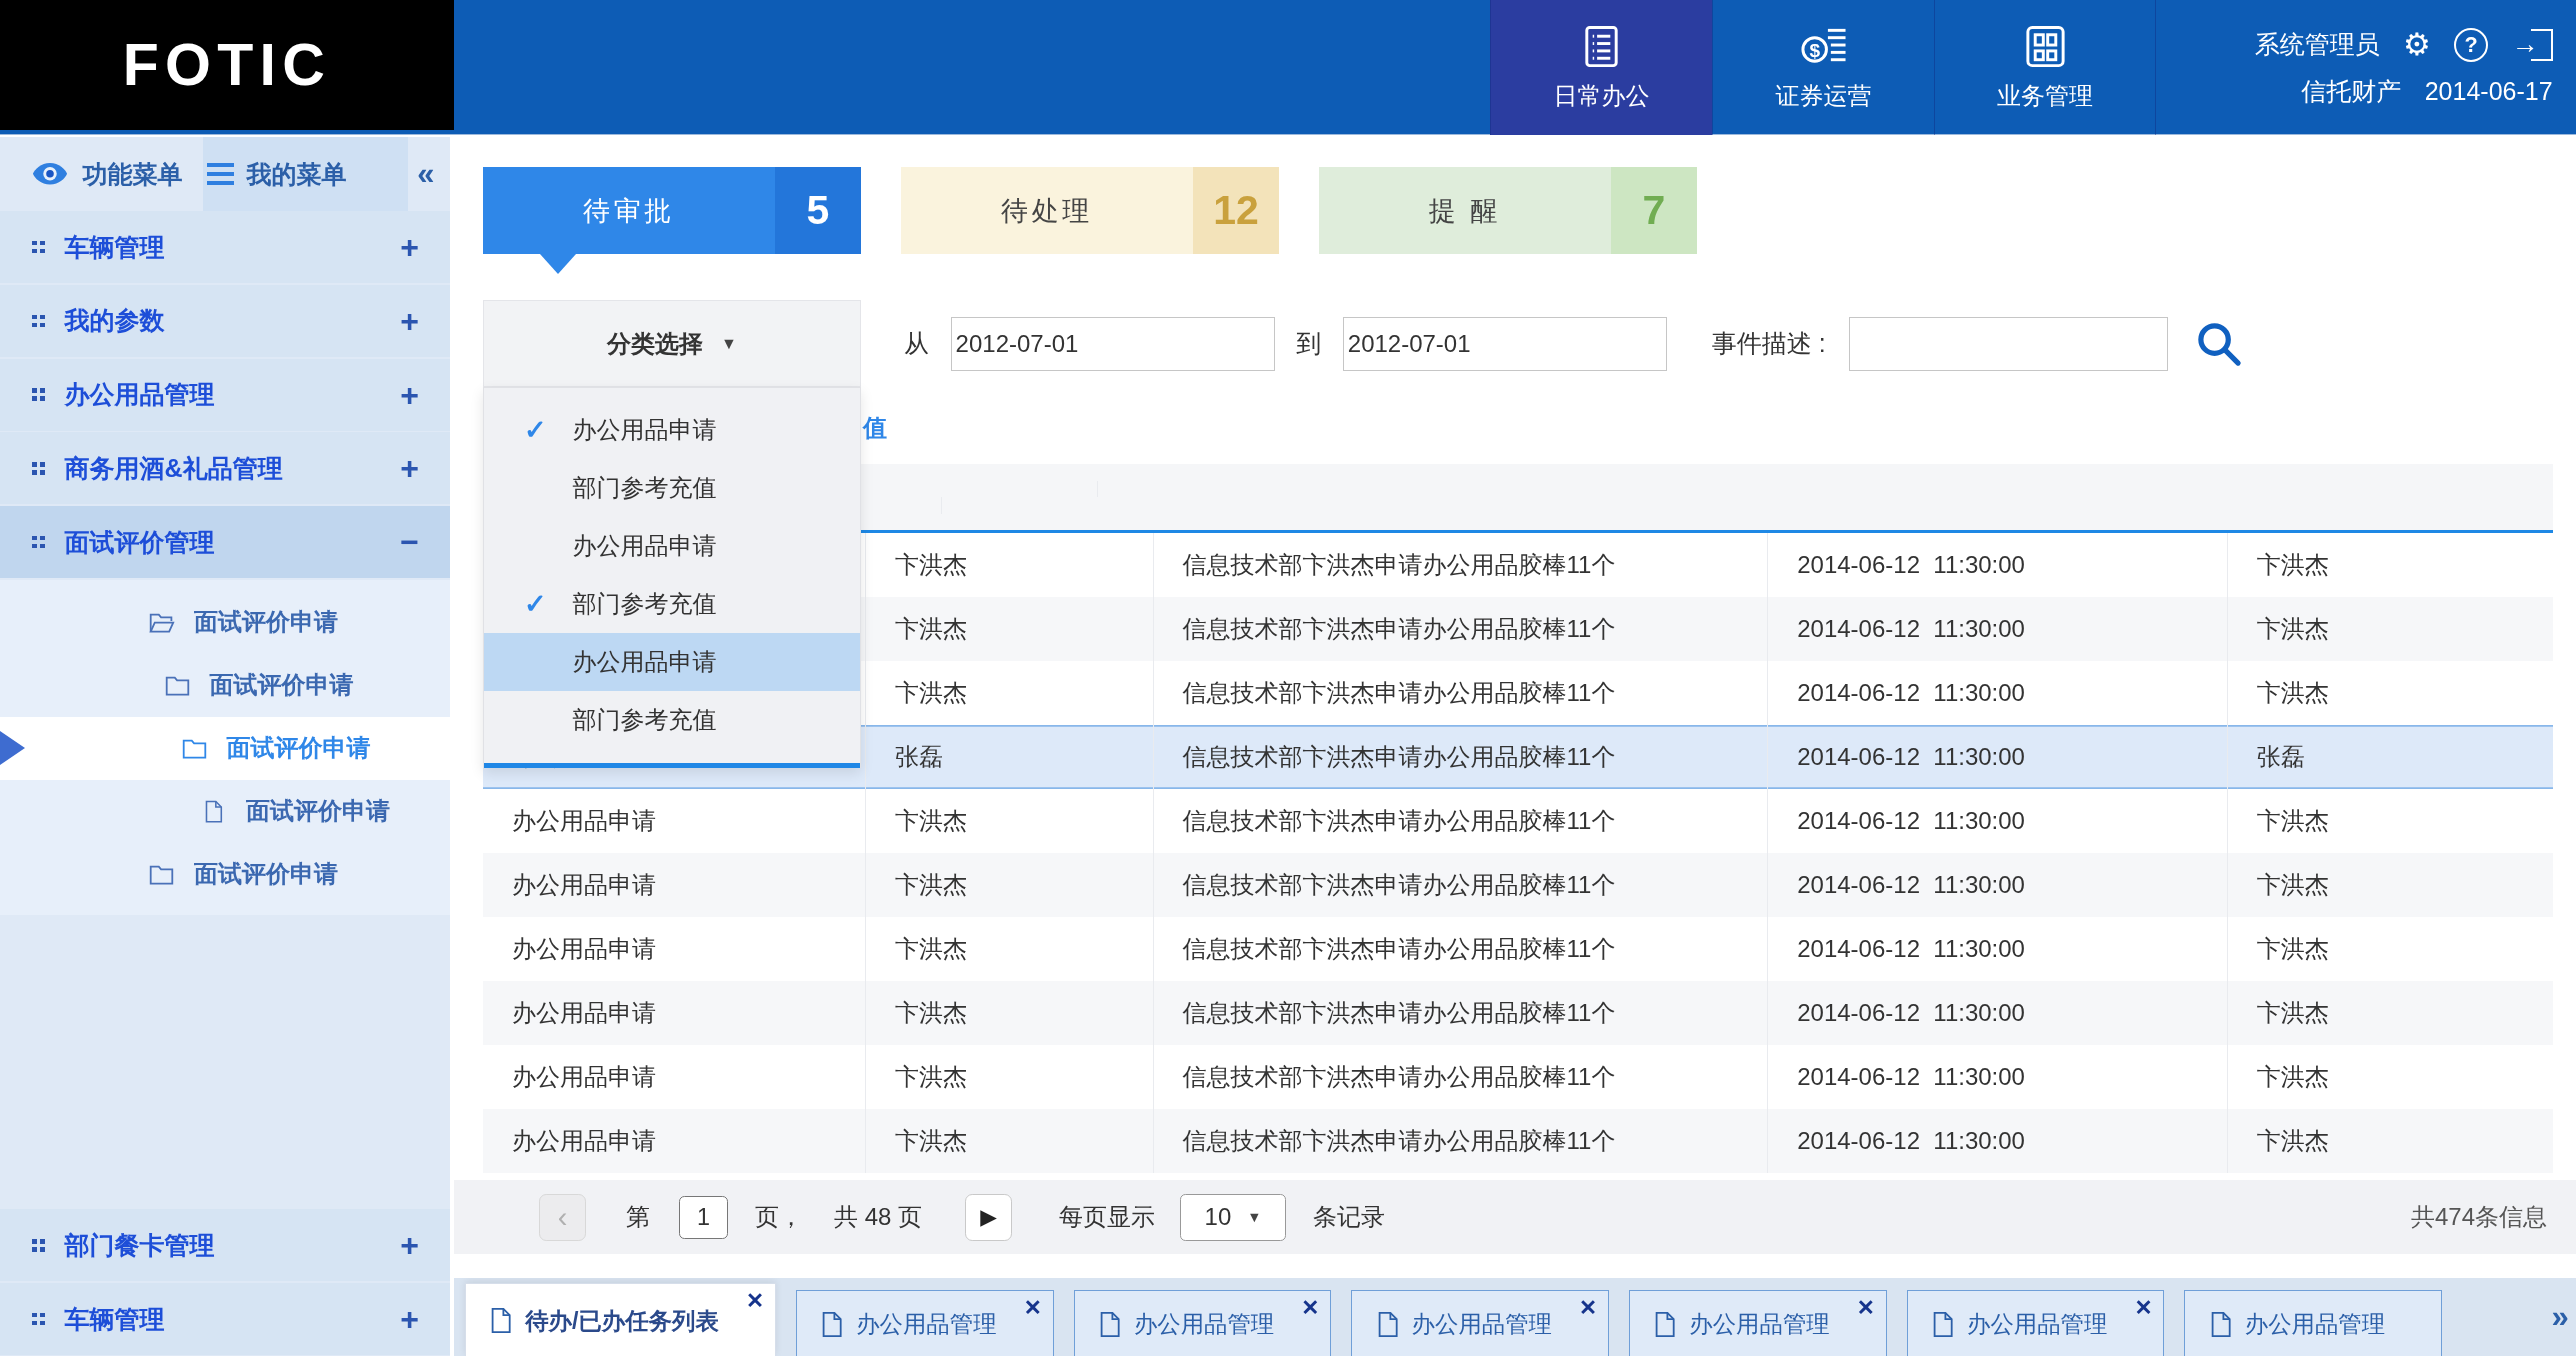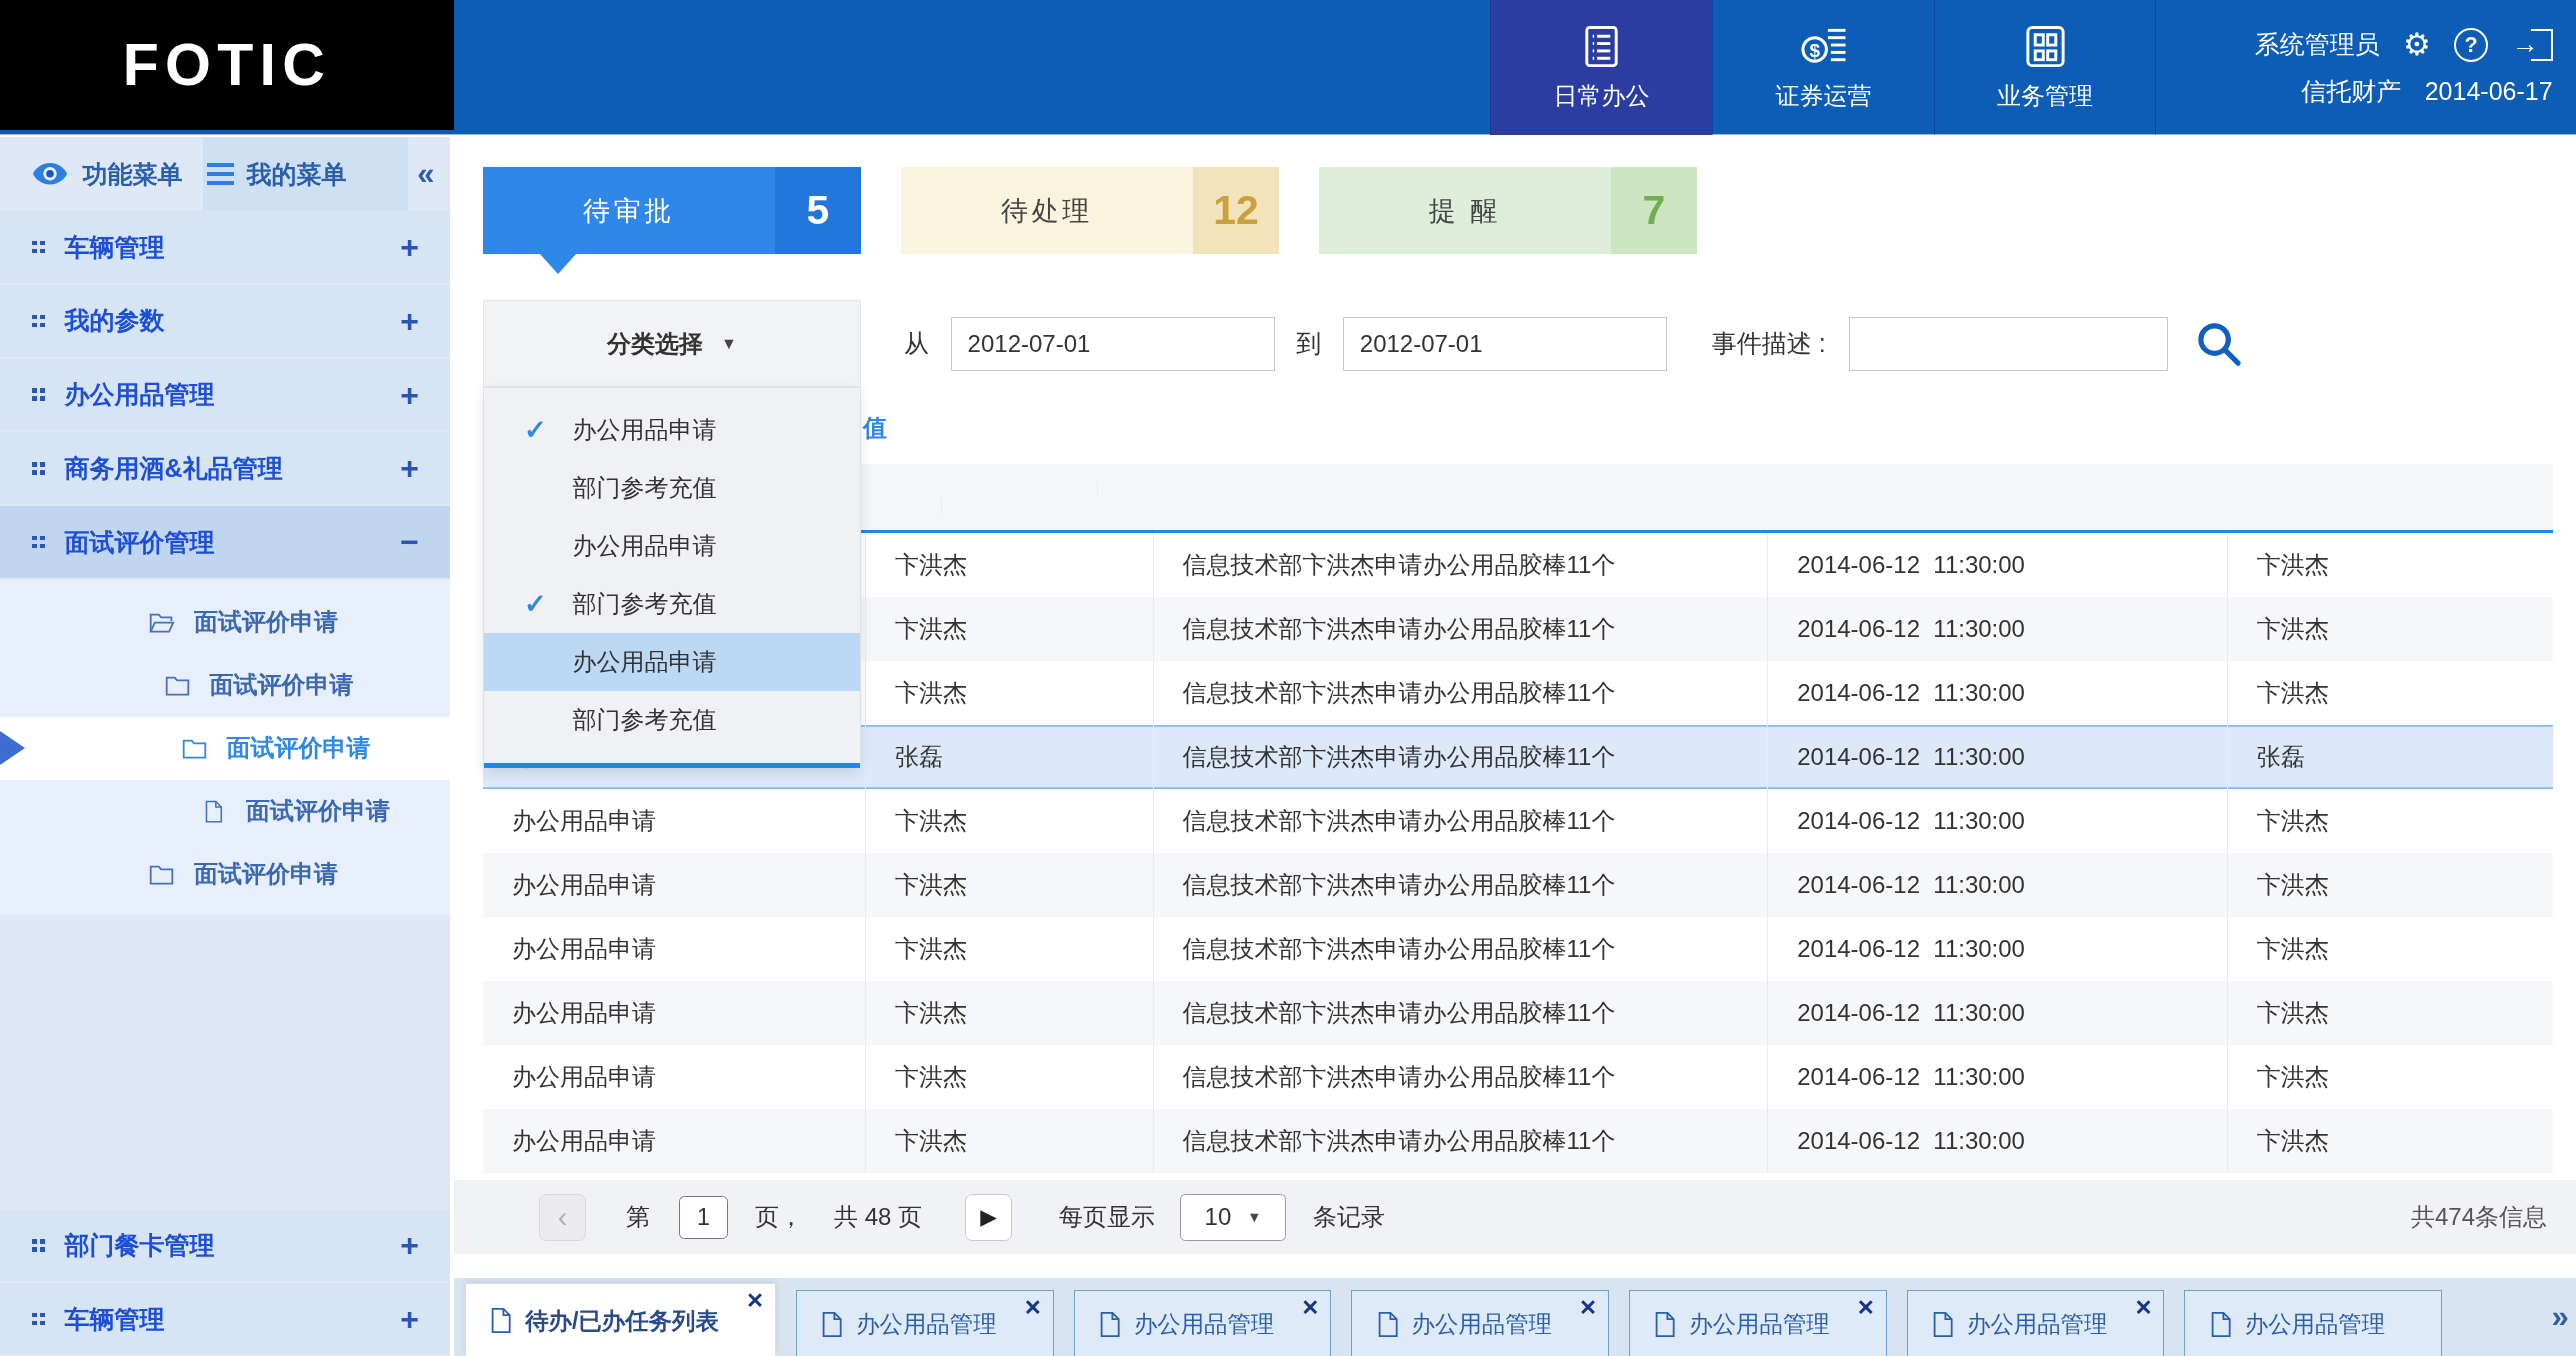--- a/index.html
+++ b/index.html
@@ -65,21 +65,21 @@
   .card.remind .clabel{background:#dfeddb;color:#444;}
   .card.remind .ccount{background:#cde6c2;color:#71ad52;}
   .card-pointer{position:absolute;left:86px;top:117px;border-left:18px solid transparent;border-right:18px solid transparent;border-top:20px solid #2f87e8;}
 
   .filter-row{position:absolute;left:0;top:163px;right:0;height:87px;}
   .cat-panel{position:absolute;left:29px;top:0;width:378px;height:87px;background:#f2f3f5;border:0.9px solid #e4e5e9;
     display:flex;align-items:center;justify-content:center;gap:18px;font-size:24px;font-weight:bold;color:#333;cursor:pointer;}
   .caret{font-size:16px;color:#444;}
   .date-group{position:absolute;left:450px;top:0;height:87px;display:flex;align-items:center;gap:21.6px;}
   .flabel{font-size:25px;color:#333;}
-  .finput{width:324px;height:54px;border:0.9px solid #c6c6c6;background:#fff;font-size:24px;color:#333;padding:0 16px;
+  .finput{width:324px;height:54px;border:0.9px solid #c6c6c6;background:#fff;font-size:24px;color:#333;padding:0 4px;
     font-family:"Liberation Sans",sans-serif;}
   .finput.desc{width:319px;margin-left:1.8px;}
   .search-btn{width:47px;height:47px;margin-left:5.4px;cursor:pointer;}
 
   .link-fragment{position:absolute;left:409px;top:275px;font-size:24px;color:#2f87e8;font-weight:bold;cursor:pointer;}
 
   .table{position:absolute;left:29px;right:23.4px;top:327px;}
   .trow{display:flex;}
   .tcell{padding-left:29px;display:flex;align-items:center;border-right:0.9px solid #e9ebef;overflow:hidden;white-space:nowrap;}
   .tcell:last-child{border-right:none;}

